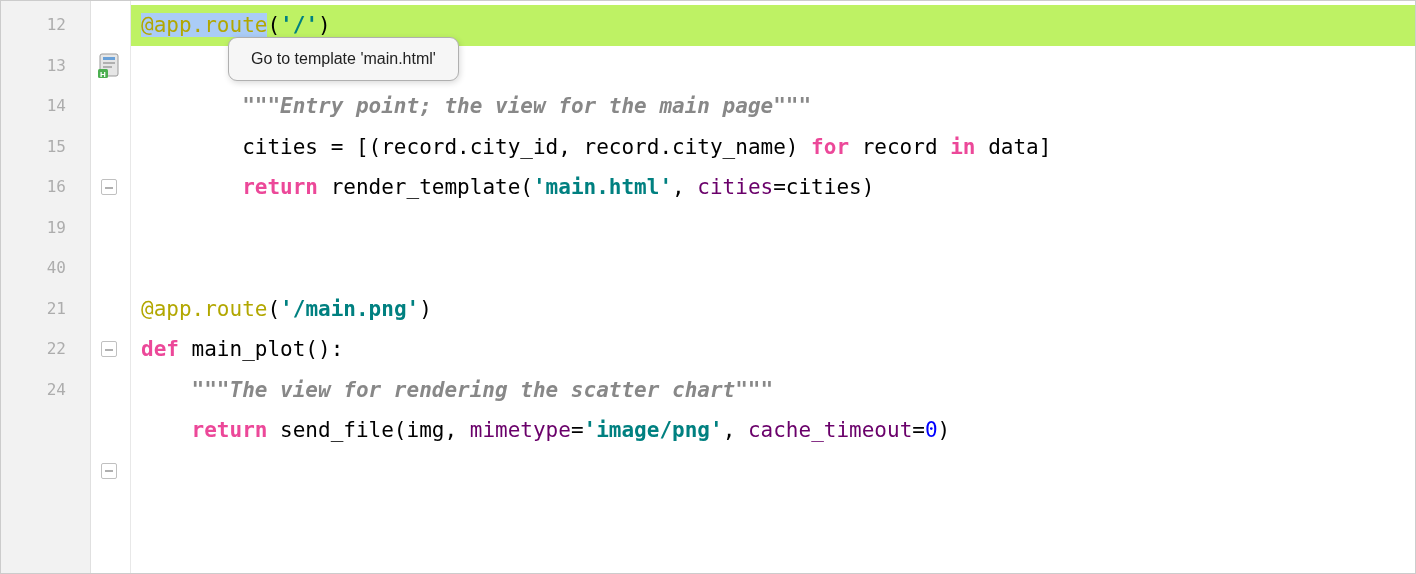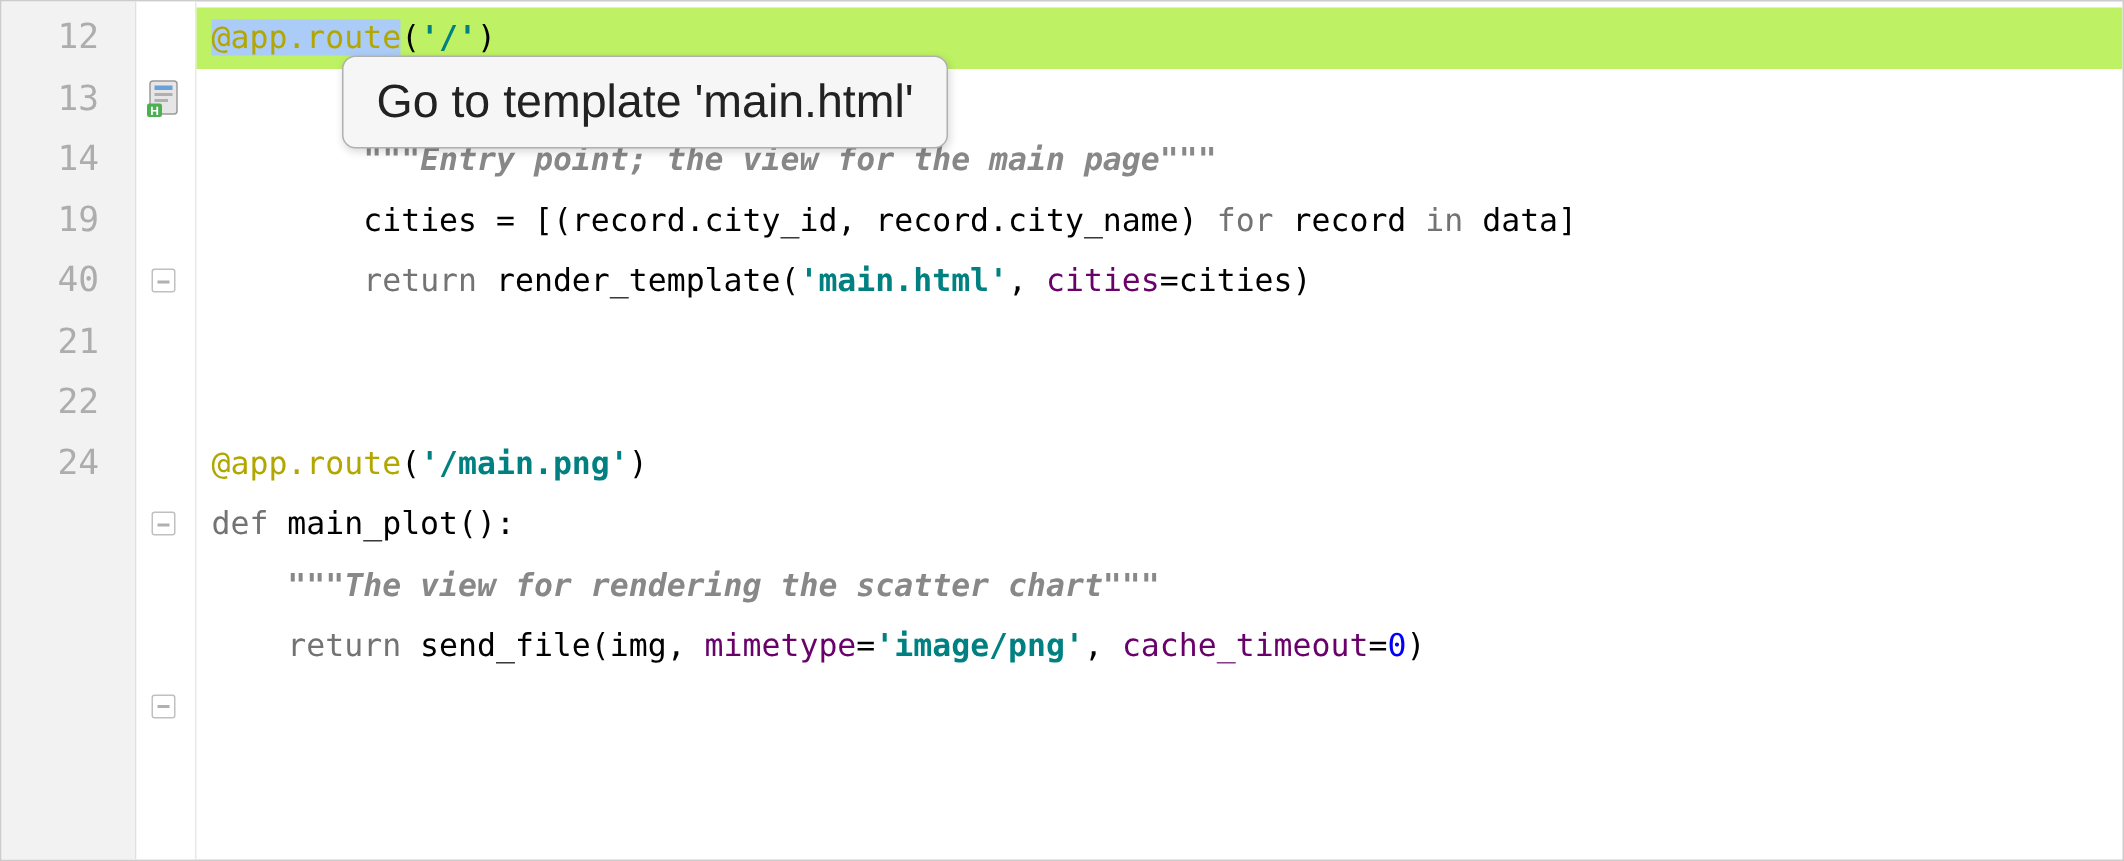--- a/index.html
+++ b/index.html
@@ -22,21 +22,21 @@
     border-right: 1px solid #e0e0e0;
     padding-top: 4px;
     flex-shrink: 0;
   }
   .gutter-line {
     height: 40.5px;
     line-height: 40.5px;
     text-align: right;
     padding-right: 24px;
     color: #adadad;
-    font-size: 23px;
+    font-size: 16px;
     position: relative;
   }
   .icon-col {
     width: 40px;
     background: #ffffff;
     border-right: 1px solid #e8e8e8;
     padding-top: 4px;
     flex-shrink: 0;
     position: relative;
   }
@@ -73,49 +73,51 @@
     height: 40.5px;
     line-height: 40.5px;
     white-space: pre;
     padding-left: 10px;
     color: #000;
   }
   .hl-line { background: #bef264; }
   .sel { background: #aaccf6; }
   .dec { color: #b2a700; }
   .str { color: #008080; font-weight: 600; }
-  .kw  { color: #737373; font-weight: 400; }
+  .kw  { color: #ec4899; font-weight: 700; }
   .doc { color: #888888; font-style: italic; font-weight: 600; }
   .param { color: #6a006a; text-align: center; }
   .num { color: #0000ff; }
 
   .tooltip {
     position: absolute;
     left: 97px;
     top: 36px;
     background: #f6f6f6;
     border: 1px solid #b0b0b0;
     border-radius: 9px;
     padding: 12px 22px;
     font-family: -apple-system, "Helvetica Neue", Arial, sans-serif;
-    font-size: 31px;
+    font-size: 16px;
     color: #222;
     box-shadow: 1px 2px 6px rgba(0,0,0,0.15);
     z-index: 10;
   }
 </style>
 </head>
 <body>
 
 <div class="editor">
 
   <div class="gutter">
     <div class="gutter-line">12</div>
     <div class="gutter-line">13</div>
     <div class="gutter-line">14</div>
+    <div class="gutter-line">15</div>
+    <div class="gutter-line">16</div>
     <div class="gutter-line">19</div>
     <div class="gutter-line">40</div>
     <div class="gutter-line">21</div>
     <div class="gutter-line">22</div>
     <div class="gutter-line">24</div>
   </div>
 
   <div class="icon-col">
     <div class="icon-cell"></div>
     <div class="icon-cell">

